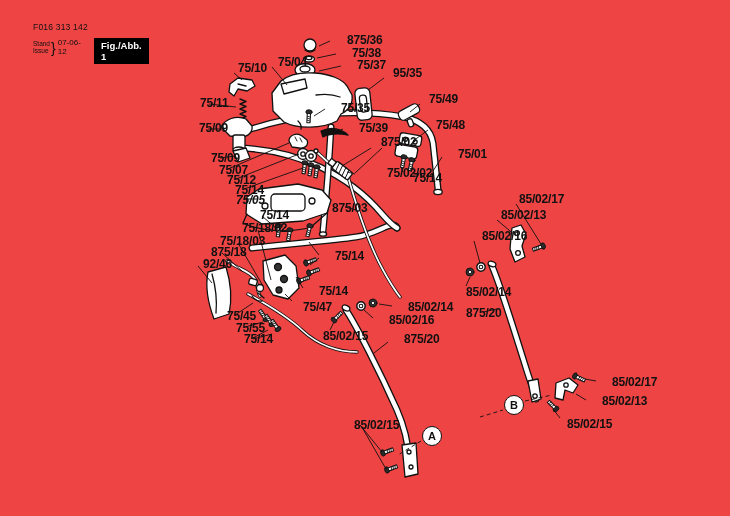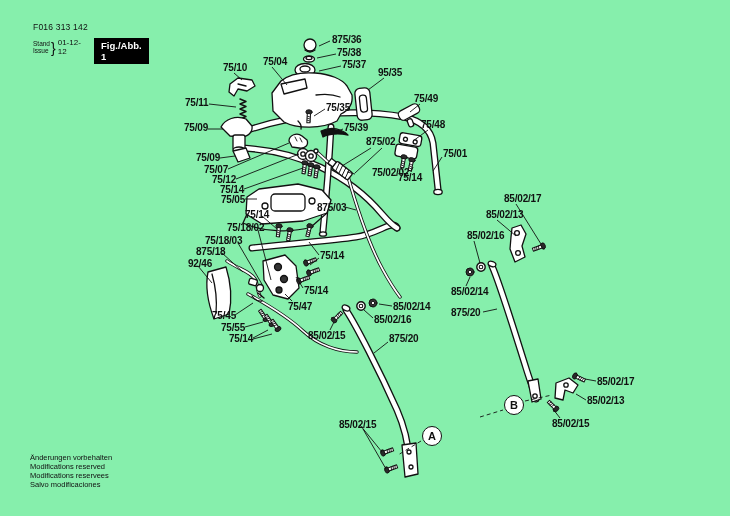--- a/index.html
+++ b/index.html
@@ -1,31 +1,31 @@
 <!DOCTYPE html>
 <html><head>
 <meta charset="utf-8">
 <style>
   html,body{margin:0;padding:0;background:#fff;}
-  #page{position:relative;width:730px;height:516px;background:#86efac;overflow:hidden;
+  #page{position:relative;width:730px;height:516px;background:#ef4444;overflow:hidden;
         font-family:"Liberation Sans",sans-serif;color:#111;}
   
   #hdr{position:absolute;left:33px;top:22px;}
   #part-number{font-size:8.5px;letter-spacing:.2px;}
   #stand-row{position:absolute;left:0;top:16px;display:flex;align-items:center;}
   #stand-col{display:flex;flex-direction:column;font-size:6.5px;line-height:7px;}
   #brace{font-size:14px;font-weight:400;margin:0 2px 0 1px;transform:scaleY(1.1);}
   #issue-date{font-size:8px;}
   #fig-box{position:absolute;left:61px;top:16px;background:#000;color:#fff;
            font-weight:700;font-size:9.5px;padding:2px 7px 2px 7px;}
   
   #ftr{position:absolute;left:30px;top:453px;font-size:7.5px;line-height:9px;}
   
-  .plabel{position:absolute;font-size:10px;font-weight:700;letter-spacing:-0.2px;
-          white-space:nowrap;line-height:10px;}
+  .plabel{position:absolute;font-size:12px;font-weight:700;letter-spacing:-0.2px;
+          white-space:nowrap;line-height:10px;margin-left:15px;}
   .callout{position:absolute;width:18px;height:18px;border:1.6px solid #111;border-radius:50%;
            font-size:11px;font-weight:700;display:flex;align-items:center;justify-content:center;
            background:#fff;line-height:1;}
   svg{position:absolute;left:0;top:0;}
   .tube-o{fill:none;stroke:#111;stroke-width:7;stroke-linecap:round;}
   .tube-i{fill:none;stroke:#fff;stroke-width:4.4;stroke-linecap:round;}
   .thin-o{fill:none;stroke:#111;stroke-width:3.4;stroke-linecap:round;}
   .thin-i{fill:none;stroke:#fff;stroke-width:1.7;stroke-linecap:round;}
   .ln{stroke:#111;stroke-width:0.9;}
   .dash{stroke:#111;stroke-width:0.9;stroke-dasharray:4 3;}
@@ -257,31 +257,25 @@
   </svg>
 
   <div id="hdr">
     <div id="part-number">F016 313 142</div>
     <div id="stand-row">
       <div id="stand-col">
         <span>Stand</span>
         <span>Issue</span>
       </div>
       <span id="brace">}</span>
-      <span id="issue-date">01-12-12</span>
+      <span id="issue-date">07-06-12</span>
     </div>
     <div id="fig-box">Fig./Abb. 1</div>
   </div>
 
-  <div id="ftr">
-    <div>Änderungen vorbehalten</div>
-    <div>Modifications reserved</div>
-    <div>Modifications reservees</div>
-    <div>Salvo modificaciones</div>
-  </div>
 
   <div id="label-layer">
       <div class="plabel" style="left: 332px; top: 35px;">875/36</div>
       <div class="plabel" style="left: 337px; top: 48px;">75/38</div>
       <div class="plabel" style="left: 342px; top: 60px;">75/37</div>
       <div class="plabel" style="left: 263px; top: 57px;">75/04</div>
       <div class="plabel" style="left: 223px; top: 63px;">75/10</div>
       <div class="plabel" style="left: 378px; top: 68px;">95/35</div>
       <div class="plabel" style="left: 414px; top: 94px;">75/49</div>
       <div class="plabel" style="left: 185px; top: 98px;">75/11</div>
@@ -290,21 +284,21 @@
       <div class="plabel" style="left: 184px; top: 123px;">75/09</div>
       <div class="plabel" style="left: 344px; top: 123px;">75/39</div>
       <div class="plabel" style="left: 366px; top: 137px;">875/02</div>
       <div class="plabel" style="left: 443px; top: 149px;">75/01</div>
       <div class="plabel" style="left: 196px; top: 153px;">75/09</div>
       <div class="plabel" style="left: 204px; top: 165px;">75/07</div>
       <div class="plabel" style="left: 372px; top: 168px;">75/02/02</div>
       <div class="plabel" style="left: 398px; top: 173px;">75/14</div>
       <div class="plabel" style="left: 212px; top: 175px;">75/12</div>
       <div class="plabel" style="left: 220px; top: 185px;">75/14</div>
-      <div class="plabel" style="left: 221px; top: 195px;">75/05</div>
+      <div class="plabel" style="left: 221px; top: 195px; font-style: italic;">75/05</div>
       <div class="plabel" style="left: 317px; top: 203px;">875/03</div>
       <div class="plabel" style="left: 245px; top: 210px;">75/14</div>
       <div class="plabel" style="left: 227px; top: 223px;">75/18/02</div>
       <div class="plabel" style="left: 205px; top: 236px;">75/18/03</div>
       <div class="plabel" style="left: 196px; top: 247px;">875/18</div>
       <div class="plabel" style="left: 320px; top: 251px;">75/14</div>
       <div class="plabel" style="left: 188px; top: 259px;">92/46</div>
       <div class="plabel" style="left: 304px; top: 286px;">75/14</div>
       <div class="plabel" style="left: 288px; top: 302px;">75/47</div>
       <div class="plabel" style="left: 212px; top: 311px; text-align: right;">75/45</div>

